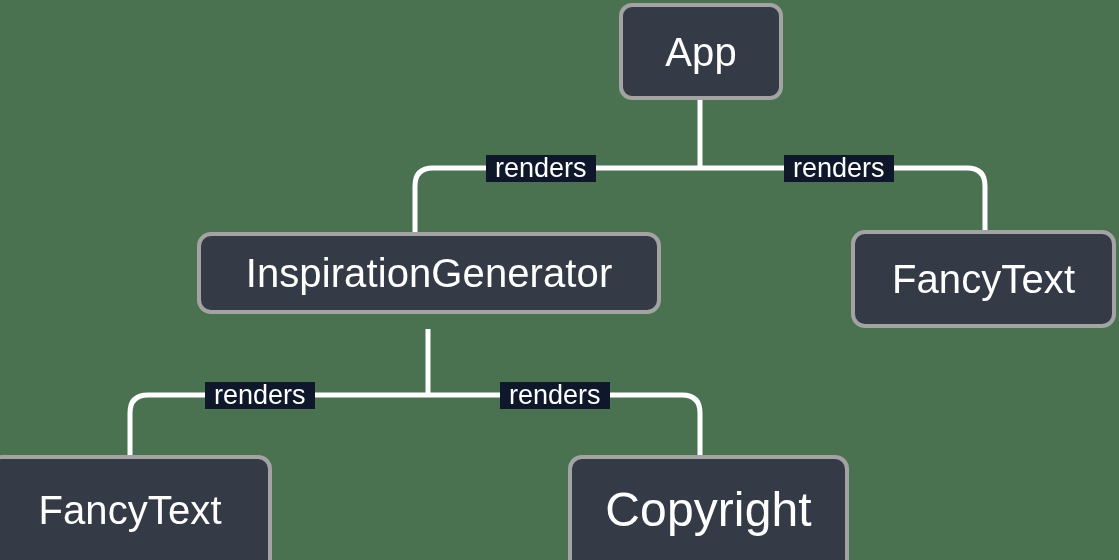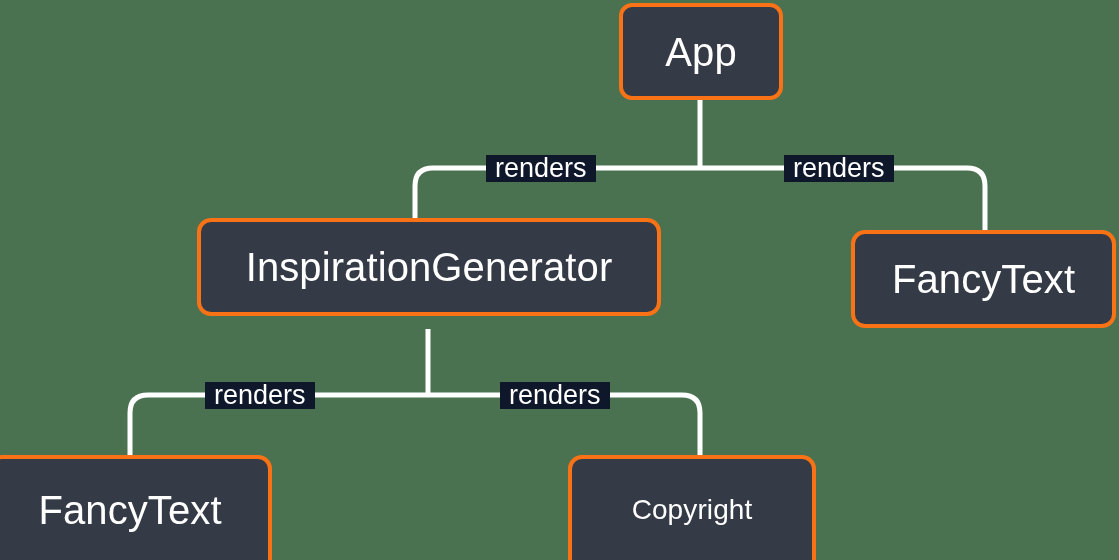--- a/index.html
+++ b/index.html
@@ -22,21 +22,21 @@
     position: absolute;
     left: 0;
     top: 0;
     width: 1119px;
     height: 560px;
   }
   .node-box {
     position: absolute;
     box-sizing: border-box;
     background: #343a46;
-    border: 4px solid #f97316;
+    border: 4px solid #a3a3a3;
     border-radius: 14px;
     display: flex;
     align-items: center;
     justify-content: center;
     color: #ffffff;
     font-family: "Liberation Sans", sans-serif;
     font-weight: 400;
     letter-spacing: 0.1px;
     z-index: 3;
   }
@@ -62,23 +62,23 @@
   #node-app {
     left: 619px;
     top: 3px;
     width: 164px;
     height: 97px;
     font-size: 40px;
     border-radius: 13px;
   }
   #node-inspiration-generator {
     left: 197px;
-    top: 218px;
+    top: 232px;
     width: 464px;
-    height: 98px;
+    height: 82px;
     font-size: 40px;
   }
   #node-fancytext-right {
     left: 851px;
     top: 230px;
     width: 265px;
     height: 98px;
     font-size: 40px;
   }
   #node-fancytext-left {
@@ -87,23 +87,23 @@
     width: 284px;
     height: 105px;
     font-size: 40px;
     border-bottom-left-radius: 0;
     border-bottom-right-radius: 0;
     border-bottom: none;
   }
   #node-copyright {
     left: 568px;
     top: 455px;
-    width: 248px;
+    width: 281px;
     height: 105px;
-    font-size: 28px;
+    font-size: 48px;
     border-bottom-left-radius: 0;
     border-bottom-right-radius: 0;
     border-bottom: none;
   }
 
   
   #edge-label-app-inspiration { left: 486px; top: 155px; }
   #edge-label-app-fancytext   { left: 784px; top: 155px; }
   #edge-label-ig-fancytext    { left: 205px; top: 382px; }
   #edge-label-ig-copyright    { left: 500px; top: 382px; }

